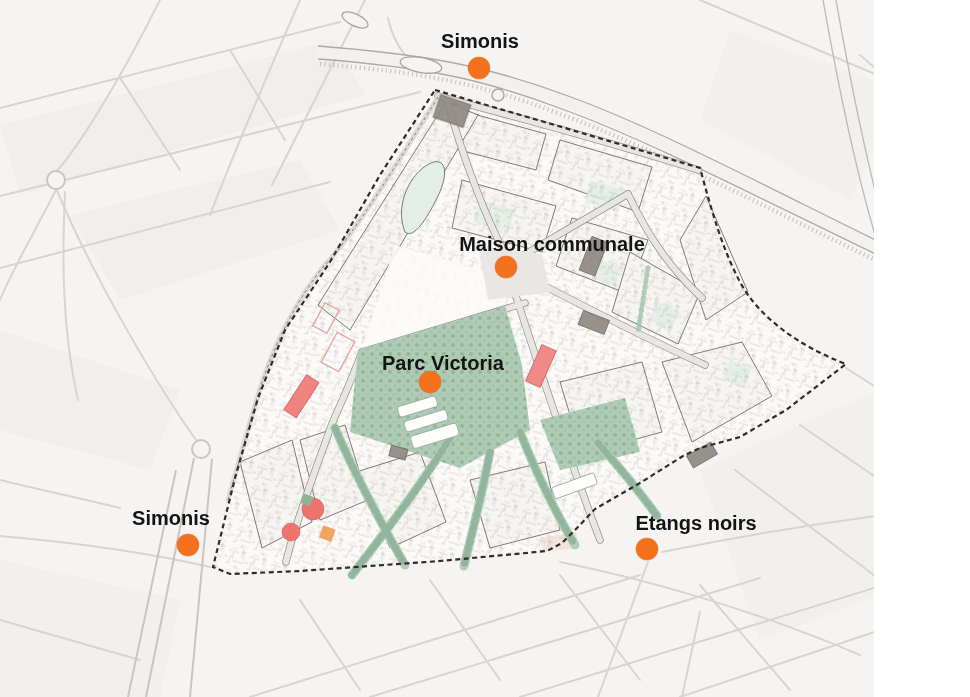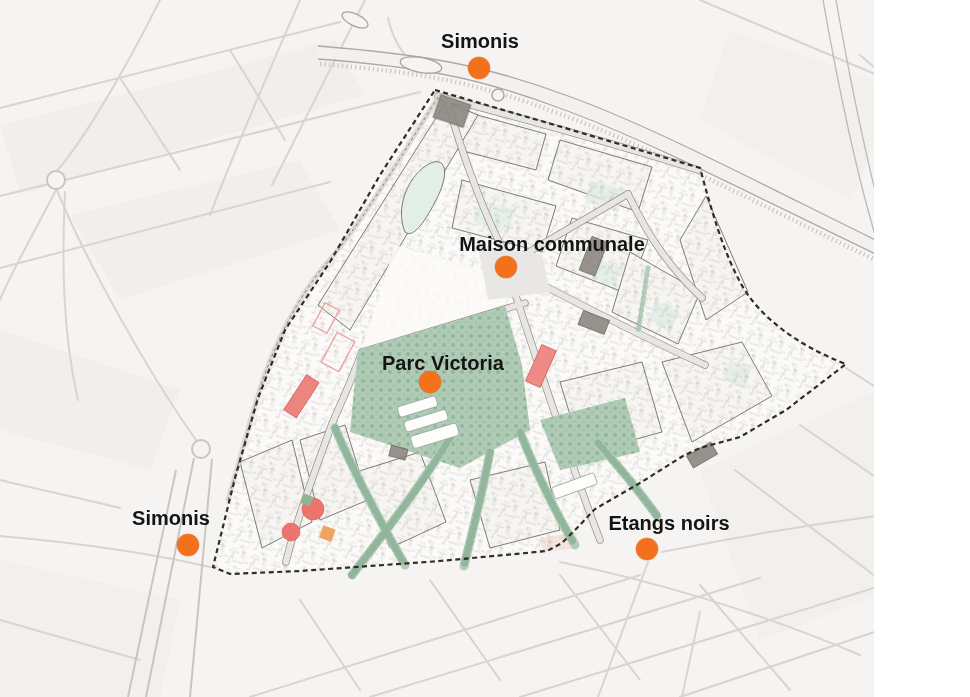--- a/index.html
+++ b/index.html
@@ -240,17 +240,17 @@
 
   <div class="map-label" style="left: 552px; top: 244px;">Maison communale</div>
   <div class="marker" style="left: 506px; top: 267px;"></div>
 
   <div class="map-label" style="left: 443px; top: 353px; margin-top: 10px;">Parc Victoria</div>
   <div class="marker" style="left: 430px; top: 382px;"></div>
 
   <div class="map-label" style="left: 171px; top: 518px;">Simonis</div>
   <div class="marker" style="left: 188px; top: 545px;"></div>
 
-  <div class="map-label" style="left: 669px; top: 523px;">Etangs noirs</div>
+  <div class="map-label" style="left: 696px; top: 523px;">Etangs noirs</div>
   <div class="marker" style="left: 647px; top: 549px;"></div>
 </div>
 
 </div>
 
 </body></html>

